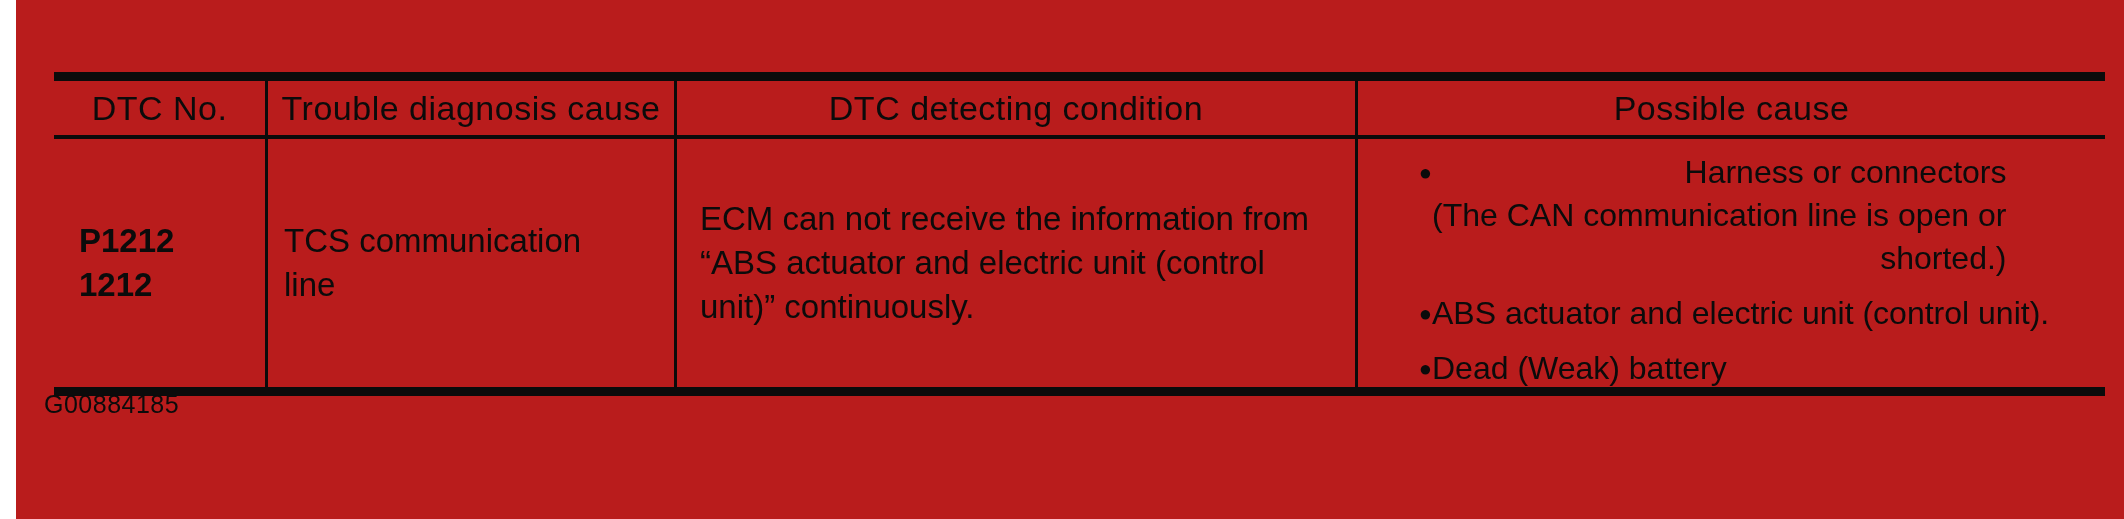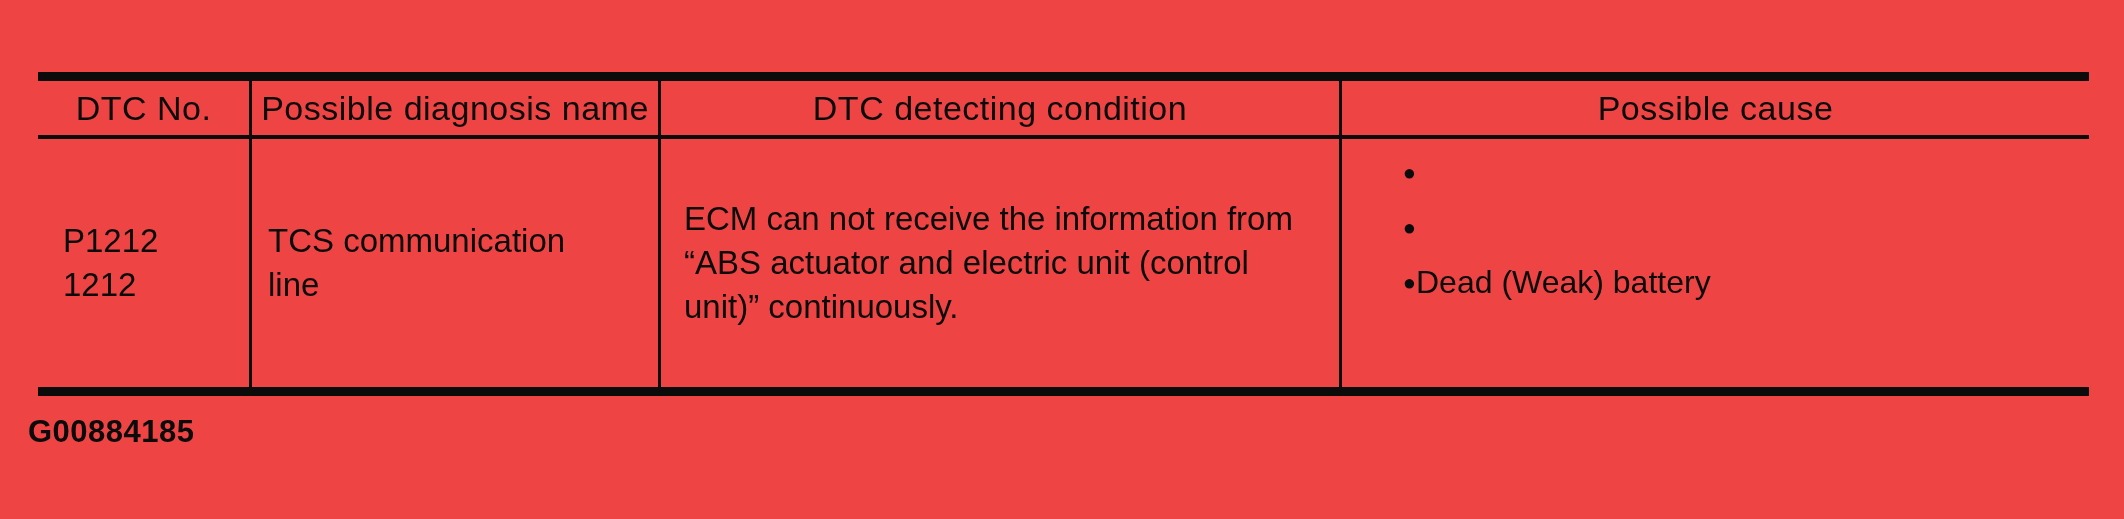--- a/index.html
+++ b/index.html
@@ -8,21 +8,22 @@
     width: 2124px;
     height: 519px;
     position: relative;
     font-family: "Liberation Sans", sans-serif;
     color: #0b0b0b;
     overflow: hidden;
   }
   .page {
     position: absolute;
     inset: 0;
-    background: #ef4444;
+    background: #b91c1c;
+    margin-left: 16px;
   }
   
   .dtc-table {
     position: absolute;
     left: 38px;
     top: 72px;
     width: 2051px;
     border-top: 9px solid #0b0b0b;
     border-bottom: 9px solid #0b0b0b;
   }
@@ -53,21 +54,21 @@
     letter-spacing: 0.5px;
     white-space: nowrap;
   }
   .bcell {
     display: flex;
     align-items: center;
     font-size: 33px;
     line-height: 44px;
   }
   .pre { white-space: pre; }
-  .bcell.c1 { padding-left: 25px; }
+  .bcell.c1 { padding-left: 25px; font-weight: bold; }
   .bcell.c2 { padding-left: 16px; }
   .bcell.c3 { padding-left: 23px; padding-right: 14px; }
   .bcell.c4 {
     display: block;
     padding: 12px 0 0 26px;
     font-size: 32px;
     line-height: 43px;
   }
   .cause-item {
     display: flex;
@@ -76,36 +77,36 @@
   }
   .bullet {
     flex: 0 0 48px;
     font-size: 22px;
     line-height: 43px;
   }
   
   .figure-id {
     position: absolute;
     left: 28px;
-    top: 414px;
-    font-size: 31px;
-    font-weight: 700;
+    top: 390px;
+    font-size: 25px;
+    font-weight: 400;
     letter-spacing: 0.5px;
   }
 </style>
 </head>
 <body>
 
 <div class="page">
 
   <div class="dtc-table">
 
     <div class="hrow">
       <div class="cell hcell c1">DTC No.</div>
-      <div class="cell hcell c2">Possible diagnosis name</div>
+      <div class="cell hcell c2">Trouble diagnosis cause</div>
       <div class="cell hcell c3">DTC detecting condition</div>
       <div class="cell hcell c4">Possible cause</div>
     </div>
 
     <div class="brow">
       <div class="cell bcell c1">
         <span class="pre">P1212
 1212</span>
       </div>
       <div class="cell bcell c2">
@@ -113,23 +114,27 @@
 line</span>
       </div>
       <div class="cell bcell c3">
         <span class="pre">ECM can not receive the information from
 “ABS actuator and electric unit (control
 unit)” continuously.</span>
       </div>
       <div class="cell bcell c4">
         <div class="cause-item">
           <span class="bullet">●</span>
+          <span class="pre">Harness or connectors
+(The CAN communication line is open or
+shorted.)</span>
         </div>
         <div class="cause-item">
           <span class="bullet">●</span>
+          <span class="pre">ABS actuator and electric unit (control unit).</span>
         </div>
         <div class="cause-item">
           <span class="bullet">●</span>
           <span class="pre">Dead (Weak) battery</span>
         </div>
       </div>
     </div>
 
   </div>
 

